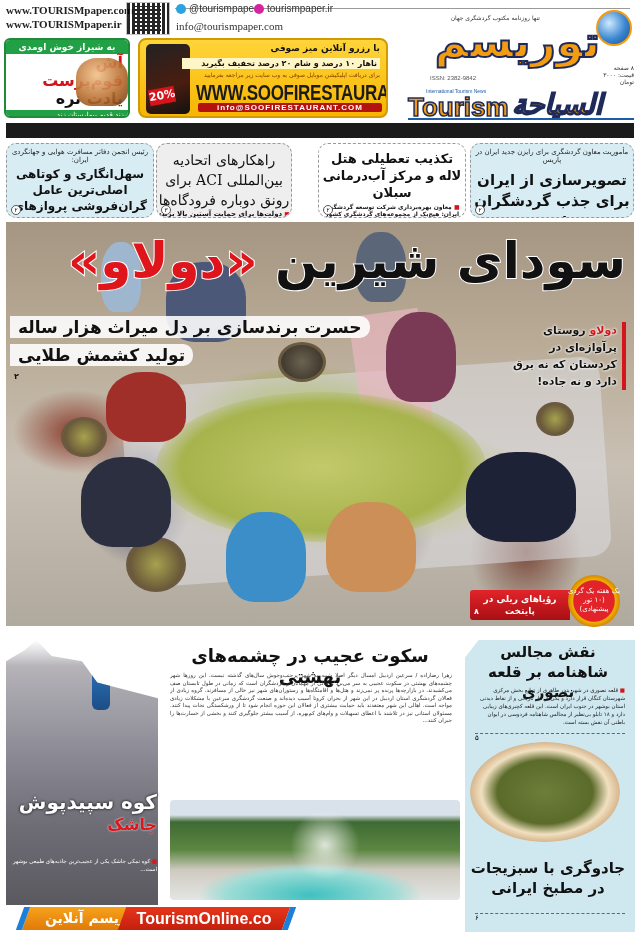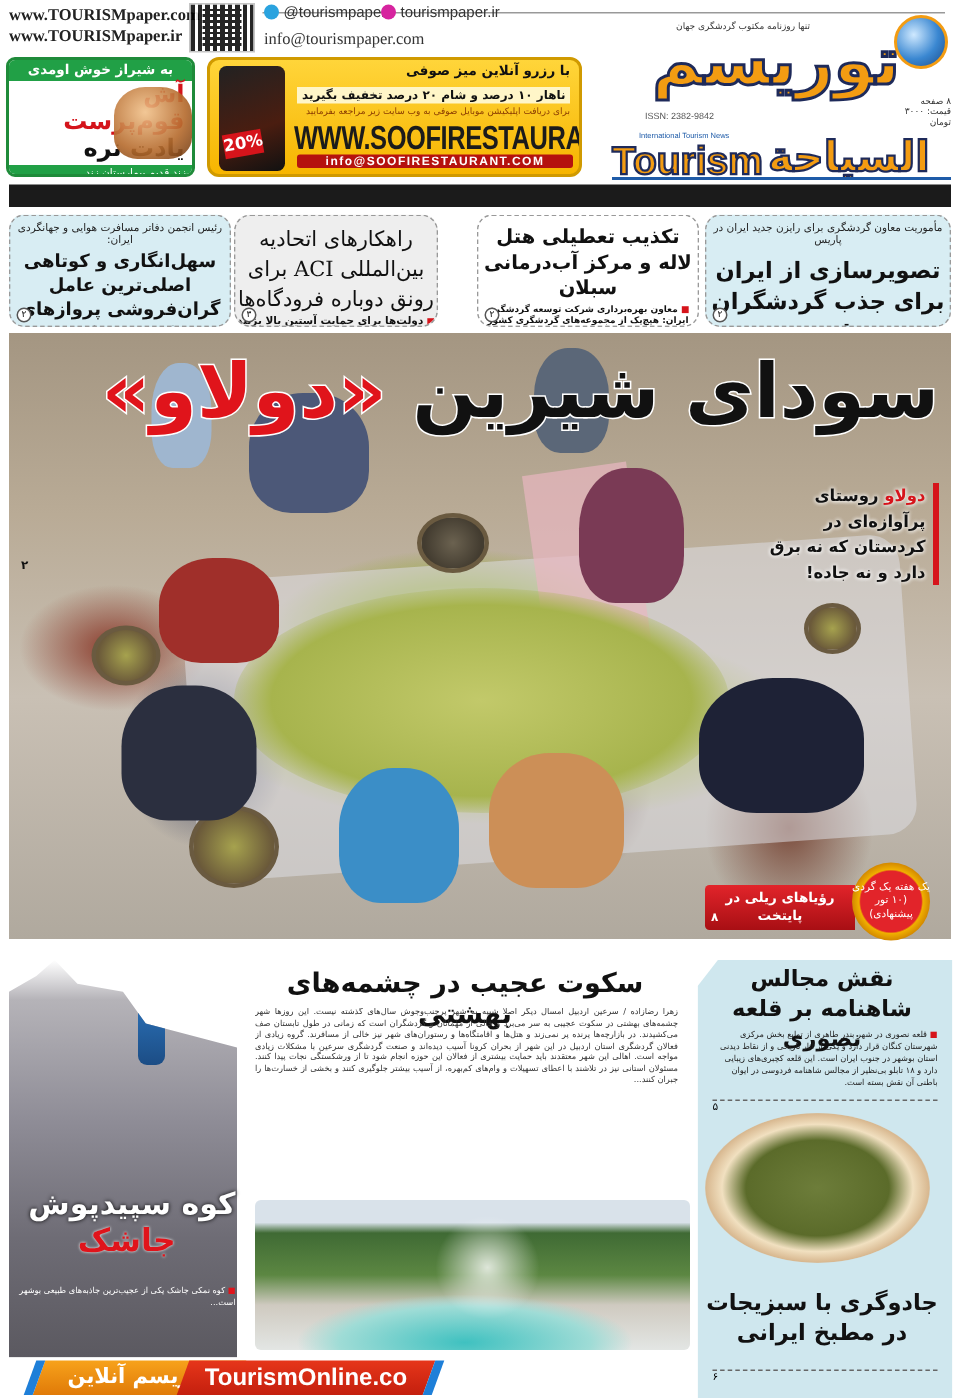--- a/index.html
+++ b/index.html
@@ -19,34 +19,34 @@
   .ad-green { left: 4px; top: 38px; width: 126px; height: 80px; border: 2px solid #1f8b3a; border-radius: 6px; background: #fff; overflow: hidden; }
   .ad-green .hdr { background: #21a046; color: #fff; font-size: 9px; font-weight: bold; text-align: center; padding: 2px 12px; }
   .ad-green .big1 { color: #d4141b; font-weight: bold; font-size: 16px; text-align: right; padding: 0 5px; line-height: 18px; }
   .ad-green .big2 { color: #111; font-weight: bold; font-size: 16px; text-align: right; padding: 0 5px; line-height: 18px; }
   .ad-green .strip { background:#21a046; color:#fff; font-size:7px; text-align:right; padding:1px 4px; margin-top:2px;}
   .pot { position:absolute; left:70px; top:18px; width:52px; height:48px; border-radius:40% 40% 30% 30%; background: radial-gradient(circle at 40% 35%, #f1c18a, #b56a2c 60%, #6d3a14); opacity:.9; }
   .ad-yellow { left: 138px; top: 38px; width: 250px; height: 80px; border: 2px solid #d09a00; border-radius: 8px; background: linear-gradient(#ffd53a, #f7b500); overflow: hidden; }
   .phone-img { position:absolute; left:6px; top:4px; width:44px; height:70px; background: linear-gradient(160deg,#222,#4a1d10 60%,#111); border-radius:5px; }
   .badge20 { position:absolute; left:3px; top:44px; width:26px; height:16px; background:#d6141b; color:#fff; font-size:11px; font-weight:bold; text-align:center; line-height:16px; transform:rotate(-10deg);}
   .ad-yellow .l1 { position:absolute; right:6px; top:3px; font-size:9px; font-weight:bold; color:#111; }
-  .ad-yellow .l2 { position:absolute; right:6px; top:18px; width:182px; background:#fff6c8; font-size:8px; font-weight:bold; color:#111; text-align:right; padding:1px 3px; }
+  .ad-yellow .l2 { position:absolute; right:6px; top:18px; width:198px; background:#fff6c8; font-size:8px; font-weight:bold; color:#111; text-align:right; padding:1px 3px; }
   .ad-yellow .l3 { position:absolute; right:6px; top:31px; font-size:6px; color:#8a3b00; }
   .ad-yellow .url1 { position:absolute; left:56px; top:40px; font-family:"Liberation Sans", sans-serif; font-weight:bold; font-size:17px; color:#1b1b1b; letter-spacing:-0.3px; transform:scaleY(1.3); transform-origin:left top;}
   .ad-yellow .url2 { position:absolute; left:58px; top:63px; width:184px; background:#b5120e; color:#fff; font-family:"Liberation Sans", sans-serif; font-size:8px; font-weight:bold; text-align:center; letter-spacing:1px; border-radius:2px;}
   
   .logo-fa { left: 400px; top: 12px; width: 200px; height: 60px; }
   .logo-fa .word { position:absolute; right:0; top:4px; font-size:44px; font-weight:bold; color:#f39c12; -webkit-text-stroke:2px #1e2a5a; letter-spacing:-2px; }
   .logo-fa .tag { position:absolute; right:60px; top:2px; font-size:6px; color:#333; }
   .globe { left: 596px; top: 10px; width: 36px; height: 36px; border-radius:50%; background: radial-gradient(circle at 35% 35%, #cfe9ff, #3a87d1 55%, #1a4b8a); border:2px solid #f39c12; }
   .issn { left: 430px; top: 75px; font-size: 6px; color: #555; font-family:"Liberation Sans", sans-serif; }
   .price { left: 590px; top: 64px; font-size: 6px; color:#333; text-align:right; width:44px; }
   .logo-en { left: 408px; top: 92px; font-family: "Liberation Sans", sans-serif; font-weight:bold; font-size: 26px; color:#f39c12; -webkit-text-stroke:1.5px #1e2a5a; }
   .logo-en-sub { left: 426px; top: 88px; font-size: 5px; color:#1e5ba8; font-family:"Liberation Sans", sans-serif; }
-  .logo-ar { left: 512px; top: 88px; font-size: 28px; font-weight:bold; color:#f39c12; -webkit-text-stroke:1.5px #1e2a5a; }
+  .logo-ar { left: 512px; top: 88px; font-size: 28px; font-weight:bold; color:#f39c12;font-style:italic; -webkit-text-stroke:1.5px #1e2a5a; }
   .mast-line { left: 408px; top: 118px; width: 226px; border-top: 2px solid #1e5ba8; }
   
   .datebar { left: 6px; top: 123px; width: 628px; height: 15px; background: #1b1b1b; color:#ddd; font-size: 9px; line-height:15px; }
   .datebar .en { position:absolute; left:4px; font-family:"Liberation Sans", sans-serif; }
   .datebar .sq { display:inline-block; width:6px; height:6px; background:#f2c200; margin:0 3px; vertical-align:middle;}
   .datebar .fa { position:absolute; right:4px; font-size:8px; }
   
   .teaser { top: 143px; height: 75px; border: 1px dashed #999; border-radius: 10px; text-align:center; overflow:hidden; }
   .teaser .kick { font-size: 7px; color:#222; margin-top:4px; }
   .teaser .head { font-size: 14px; font-weight:bold; color:#111; line-height:17px; }
@@ -78,21 +78,21 @@
   .hero-pg { position:absolute; left:8px; top:150px; font-size:8px; font-weight:bold; color:#111; }
   .hero-side { position:absolute; right:8px; top:100px; width:120px; border-right:4px solid #d6141b; padding-right:5px; text-align:right; font-size:11px; font-weight:bold; color:#111; line-height:17px; text-shadow:0 0 3px #fff,0 0 3px #fff; }
   .hero-side .red { color:#d6141b; }
   .ribbon { position:absolute; left:470px; top:590px; width:100px; height:30px; background: linear-gradient(#e2242a,#a80f14); color:#fff; font-size:9px; font-weight:bold; text-align:center; line-height:12px; padding-top:3px; border-radius:3px 0 0 3px; }
   .ribbon .pg { position:absolute; left:4px; bottom:2px; font-size:8px; }
   .seal { position:absolute; left:568px; top:575px; width:52px; height:52px; border-radius:50%; background: radial-gradient(circle,#e2242a 55%,#f0b000 58%, #d48a00 70%); color:#fff; font-size:7px; text-align:center; line-height:9px; padding-top:12px; }
   
   .mount { left: 6px; top: 640px; width: 152px; height: 265px; background: linear-gradient(180deg,#fff 0%, #b5b3b8 10%, #8f8d97 40%, #6e6c75 70%, #5b5960 100%); clip-path: polygon(0 8%, 12% 4%, 20% 0, 30% 6%, 50% 8%, 60% 16%, 100% 22%, 100% 100%, 0 100%); }
   .climber { position:absolute; left:86px; top:30px; width:18px; height:40px; background: linear-gradient(#2a6fb5,#1c4d85); border-radius:6px; }
   .mount-title { left: 12px; top: 790px; width:145px; text-align:right; font-size:20px; font-weight:bold; color:#fff; text-shadow:0 0 3px #000; }
-  .mount-title2 { left: 12px; top: 815px; width:145px; text-align:center; font-size:21px; font-weight:bold; color:#e0141b; text-shadow:0 0 2px #fff; }
+  .mount-title2 { left: 12px; top: 815px; width:145px; text-align:right; font-size:16px; font-weight:bold; color:#e0141b; text-shadow:0 0 2px #fff; }
   .mount-body { left: 12px; top: 857px; width:145px; text-align:right; font-size:5.5px; color:#fff; line-height:8px; }
   .mount-body::before { content:"■ "; color:#e0141b; }
   .center-title { left: 160px; top: 645px; width: 300px; text-align:center; font-size: 18px; font-weight:bold; color:#111; }
   .center-body { left: 170px; top: 672px; width: 282px; height: 118px; font-size:5.5px; line-height:7.5px; color:#333; text-align:justify; overflow:hidden; }
   .geyser { left: 170px; top: 800px; width: 290px; height: 100px; overflow:hidden; border-radius:4px;
      background:
        radial-gradient(ellipse 140px 40px at 140px 95px, #3fc1c0, #9fdcd6 60%, transparent 80%),
        linear-gradient(180deg, #d9e2ea 0%, #d9e2ea 15%, #3f6a34 22%, #5c8742 50%, #cfcac0 70%, #e3e6e4 100%); }
   .steam { position:absolute; left:120px; top:10px; width:70px; height:70px; border-radius:50%; background:radial-gradient(circle, rgba(255,255,255,.8), rgba(255,255,255,0) 70%); }
   .right-box { left: 465px; top: 640px; width: 170px; height: 292px; background:#cfe7ee; clip-path: polygon(8% 0, 100% 0, 100% 100%, 0 100%, 0 6%); }
@@ -200,20 +200,22 @@
   <div class="person" style="left:95px;top:20px;width:40px;height:70px;background:#9fb6cf;"></div>
   <div class="person" style="left:160px;top:40px;width:80px;height:80px;background:#4c5878;"></div>
   <div class="person" style="left:350px;top:10px;width:50px;height:70px;background:#5b6778;"></div>
   <div class="person" style="left:380px;top:90px;width:70px;height:90px;background:#7a3a55;"></div>
   <div class="person" style="left:100px;top:150px;width:80px;height:70px;background:#a02f2a;"></div>
   <div class="person" style="left:75px;top:235px;width:90px;height:90px;background:#2b2f3f;"></div>
   <div class="person" style="left:220px;top:290px;width:80px;height:90px;background:#3b8ec7;"></div>
   <div class="person" style="left:320px;top:280px;width:90px;height:90px;background:#cc8f57;"></div>
   <div class="person" style="left:460px;top:230px;width:110px;height:90px;background:#1e2236;"></div>
   <div class="hero-title rtl"><span>سودای شیرین</span> <span class="red">«دولاو»</span></div>
+  <div class="hero-sub rtl" style="top:94px;">حسرت برندسازی بر دل میراث هزار ساله</div>
+  <div class="hero-sub rtl" style="top:122px;">تولید کشمش طلایی</div>
   <div class="hero-pg">۲</div>
   <div class="hero-side rtl"><span class="red">دولاو</span> <span>روستای پرآوازه‌ای در کردستان که نه برق دارد و نه جاده!</span></div>
 </div>
 <div class="abs ribbon rtl">
   <span>رؤیاهای ریلی در پایتخت</span>
   <span class="pg">۸</span>
 </div>
 <div class="abs seal rtl">یک هفته یک گردی (۱۰ تور پیشنهادی)</div>
 
 <div class="abs mount">

